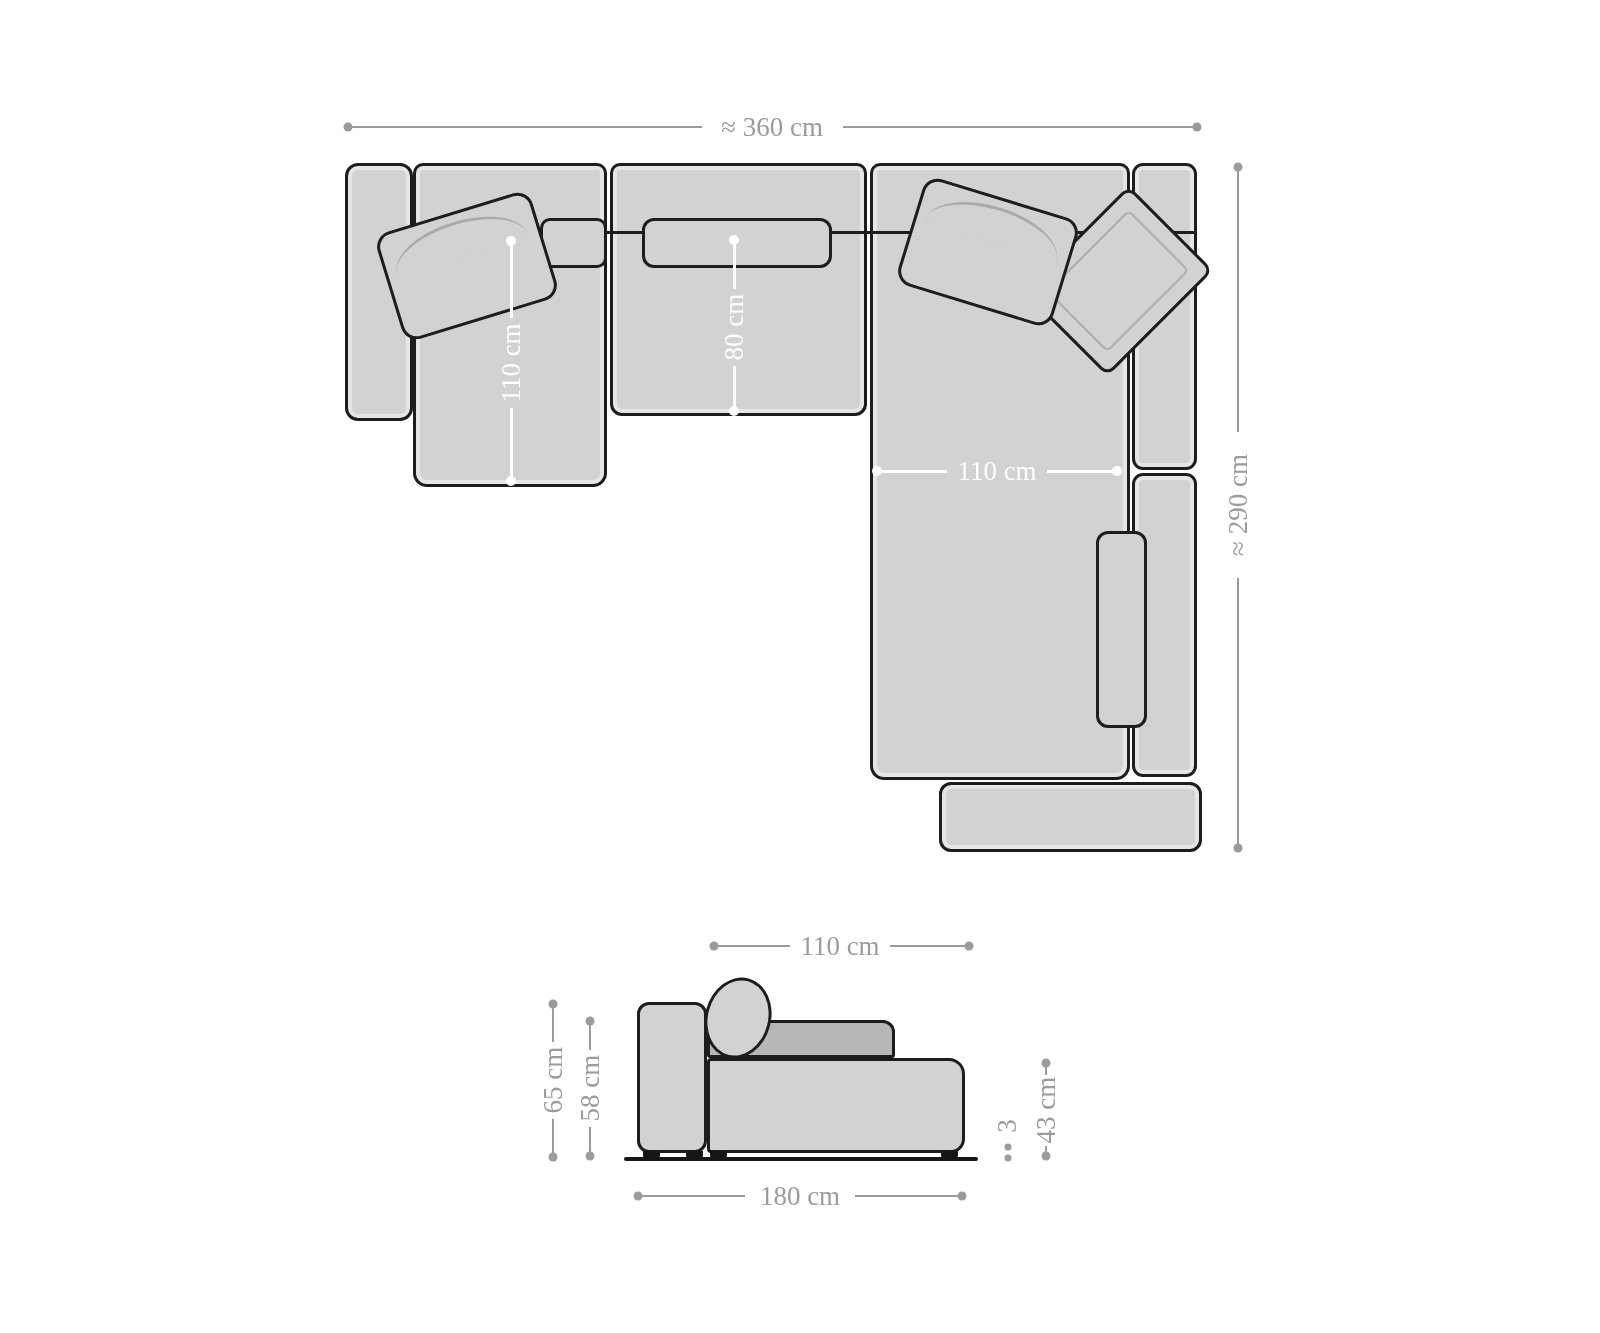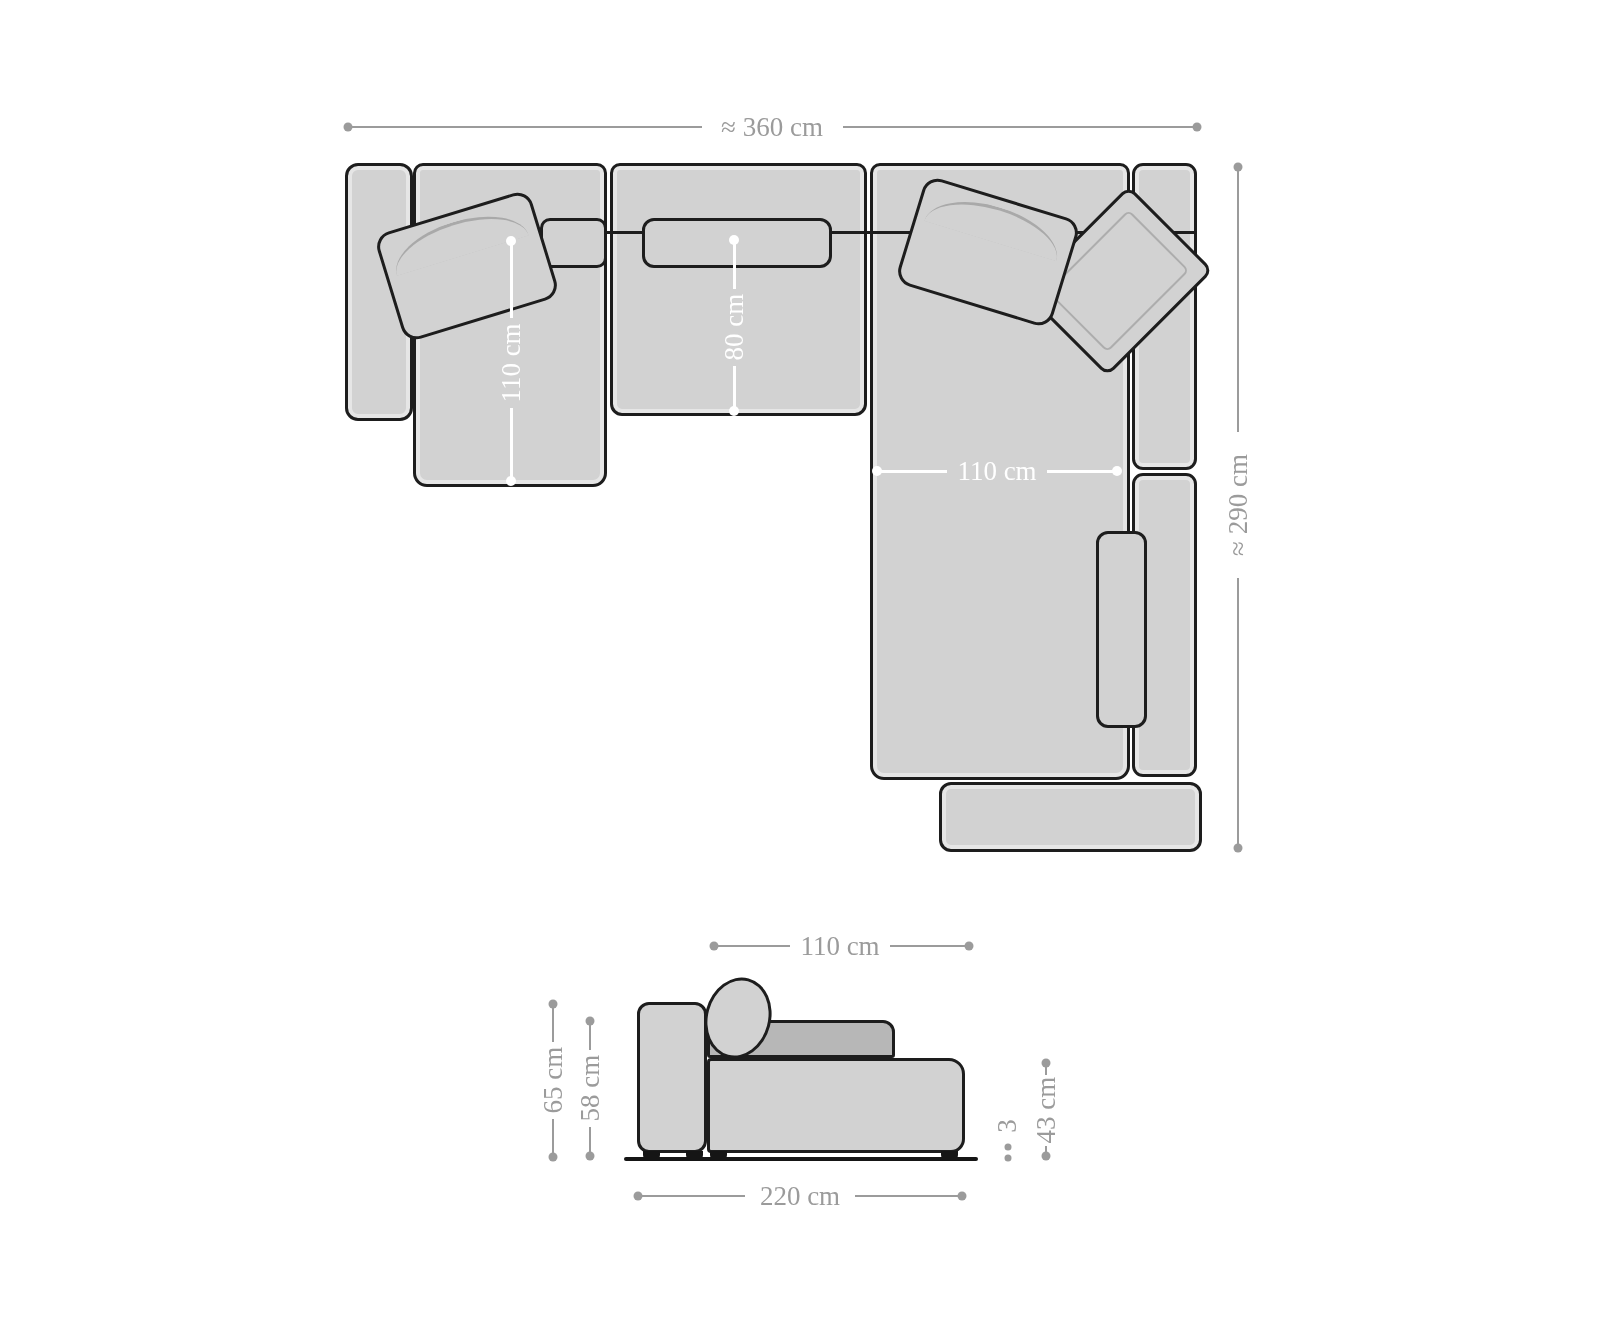--- a/index.html
+++ b/index.html
@@ -172,19 +172,19 @@
       <span class="ddot" style="left:1046px;top:1063px;"></span>
       <span class="dline" style="left:1045px;top:1067px;width:2px;height:8px;"></span>
       <span class="dlabel v" style="left:1046px;top:1110px;">43 cm</span>
       <span class="dline" style="left:1045px;top:1146px;width:2px;height:8px;"></span>
       <span class="ddot" style="left:1046px;top:1156px;"></span>
     </div>
 
     <div>
       <span class="ddot" style="left:638px;top:1196px;"></span>
       <span class="dline" style="left:642px;top:1195px;width:103px;height:2px;"></span>
-      <span class="dlabel" style="left:800px;top:1196px;">220 cm</span>
+      <span class="dlabel" style="left:800px;top:1196px;">180 cm</span>
       <span class="dline" style="left:855px;top:1195px;width:103px;height:2px;"></span>
       <span class="ddot" style="left:962px;top:1196px;"></span>
     </div>
   </div>
 
 </div>
 
 </body></html>

